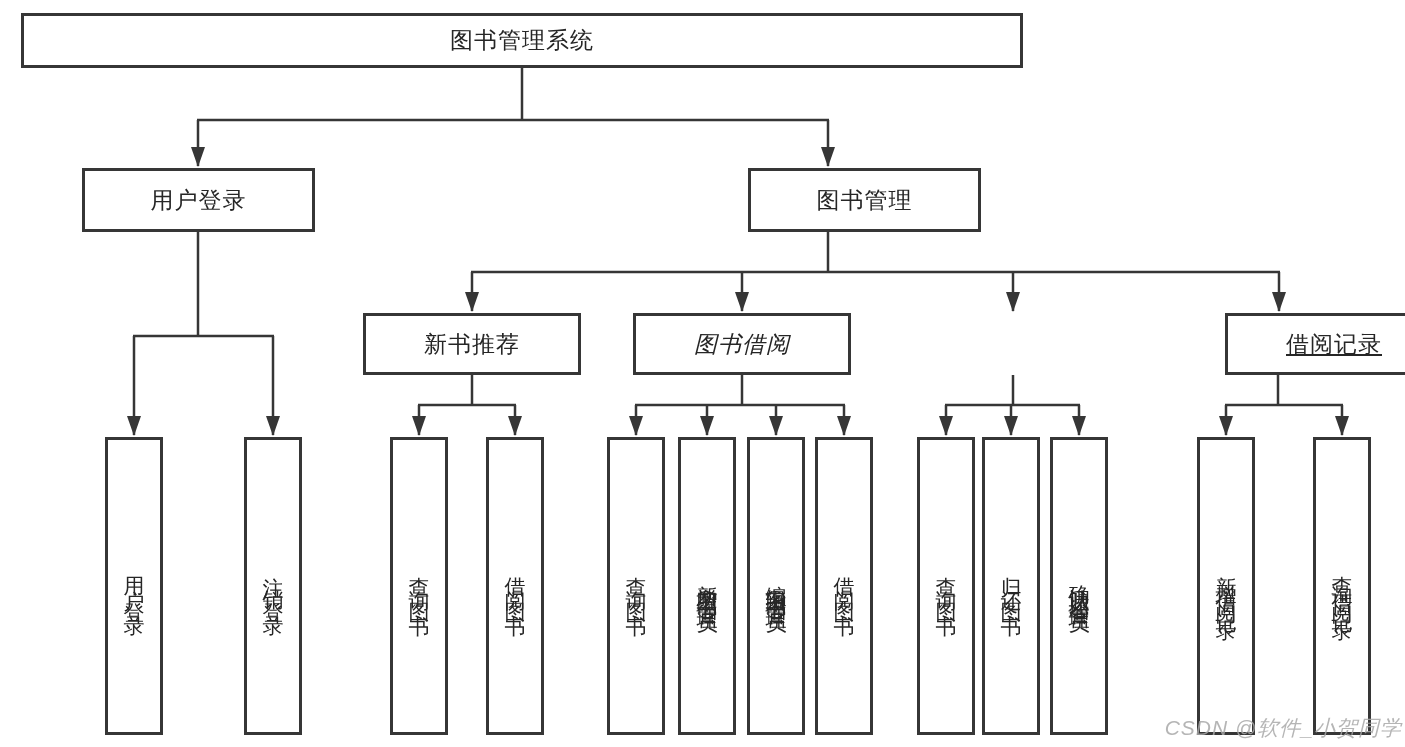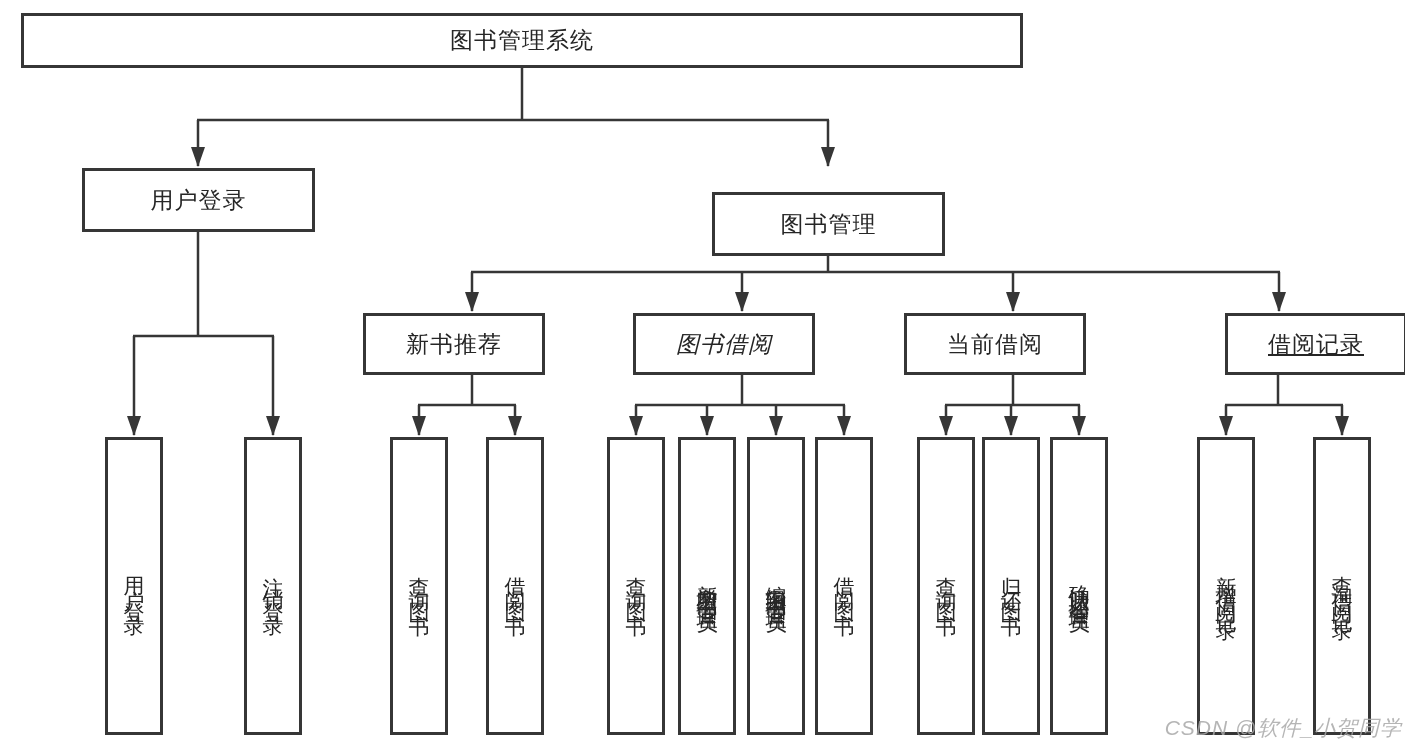--- a/index.html
+++ b/index.html
@@ -29,21 +29,21 @@
     color: #262626;
     display: flex;
     align-items: center;
     justify-content: center;
     text-align: right;
     z-index: 2;
   }
   .h-node { font-size: 23px; letter-spacing: 1px; }
   .root-node   { left: 21px;  top: 13px;  width: 1002px; height: 55px; }
   .lvl2-node   { top: 168px; width: 233px; height: 64px; }
-  .lvl3-node   { top: 313px; width: 182px; height: 62px; }
+  .lvl3-node   { top: 313px; width: 218px; height: 62px; }
   .leaf-node {
     top: 437px; width: 58px; height: 298px;
     writing-mode: vertical-rl;
     text-orientation: mixed;
     font-size: 21px;
     line-height: 58px;
   }
   .v-short  { letter-spacing: 13px; }
   .v-medium { letter-spacing: 9px; }
   .v-long   { letter-spacing: 4px; }
@@ -110,25 +110,24 @@
       <path d="M1278,375 V405"></path>
       <path d="M1225,405 H1343"></path>
       <path d="M1226,405 V435" marker-end="url(#arr)"></path>
       <path d="M1342,405 V435" marker-end="url(#arr)"></path>
     </g>
   </svg>
 
   <div class="node h-node root-node">图书管理系统</div>
 
   <div class="node h-node lvl2-node" style="left:82px;">用户登录</div>
-  <div class="node h-node lvl2-node" style="left:712px;margin-top:24px;">图书管理</div>
+  <div class="node h-node lvl2-node" style="left:748px;">图书管理</div>
 
   <div class="node h-node lvl3-node" style="left:363px;">新书推荐</div>
   <div class="node h-node lvl3-node" style="left:633px;font-style:italic;">图书借阅</div>
-  <div class="node h-node lvl3-node" style="left:904px;">当前借阅</div>
   <div class="node h-node lvl3-node" style="left:1225px;text-decoration:underline;">借阅记录</div>
 
   <div class="node leaf-node v-short" style="left:105px;">用户登录</div>
   <div class="node leaf-node v-short" style="left:244px;">注销登录</div>
 
   <div class="node leaf-node v-short" style="left:390px;">查询图书</div>
   <div class="node leaf-node v-short" style="left:486px;">借阅图书</div>
 
   <div class="node leaf-node v-short" style="left:607px;">查询图书</div>
   <div class="node leaf-node v-long" style="left:678px;">新增图书（管理员）</div>

